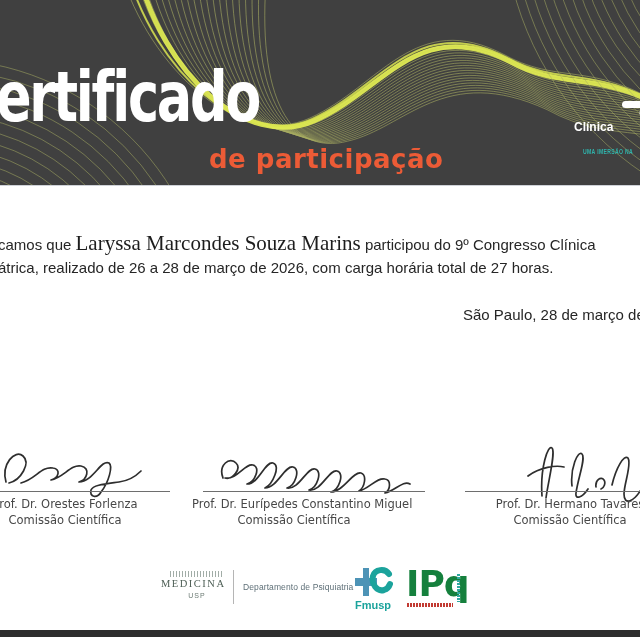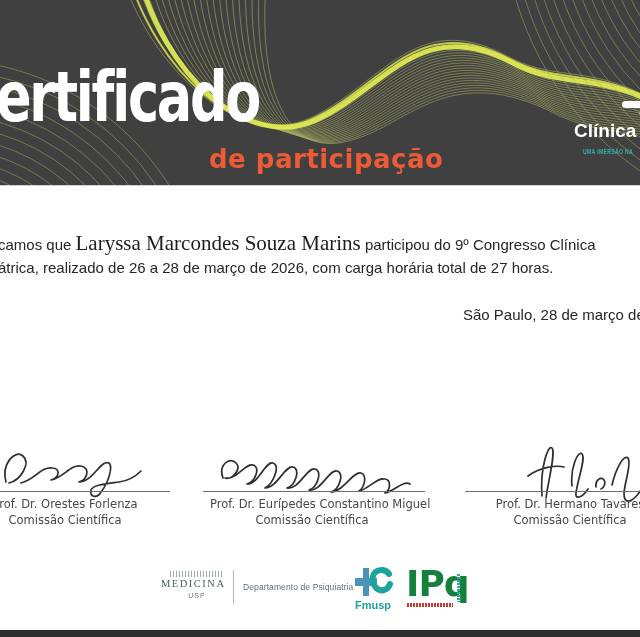--- a/index.html
+++ b/index.html
@@ -10,21 +10,21 @@
   .header{position:absolute;left:0;top:0;width:640px;height:185px;background:#404040;
           overflow:hidden;border-bottom:1px solid #cfd2d8;}
   .waves{position:absolute;left:0;top:0;}
   .title{position:absolute;left:-4px;top:62px;font-family:"DejaVu Sans",sans-serif;
          font-weight:bold;font-size:70px;line-height:1;color:#ffffff;letter-spacing:-3px;
          transform:scale(0.75,1);transform-origin:left top;white-space:nowrap;}
   .subtitle{position:absolute;left:209px;top:144px;font-family:"DejaVu Sans",sans-serif;
             font-weight:bold;font-size:26px;color:#ec5b36;letter-spacing:0.5px;white-space:nowrap;}
   .logo-dash{position:absolute;left:622px;top:101px;width:28px;height:7px;background:#ffffff;border-radius:4px;}
   .logo-line1{position:absolute;left:619px;top:104px;font-weight:bold;font-size:15px;color:#ffffff;white-space:nowrap;margin-left:20px;}
-  .logo-line2{position:absolute;left:574px;top:120px;font-weight:bold;font-size:19px;color:#ffffff;white-space:nowrap;}
+  .logo-line2{position:absolute;left:574px;top:120px;font-weight:bold;font-size:12px;color:#ffffff;white-space:nowrap;}
   .logo-tagline{position:absolute;left:583px;top:148px;font-size:8px;color:#2fb3ab;letter-spacing:0.5px;
                 transform:scale(0.64,0.8);transform-origin:left top;white-space:nowrap;font-weight:bold;}
 
   
   .stmt{position:absolute;white-space:nowrap;color:#262626;font-size:15px;}
   .stmt-line1{left:-2px;top:231px;}
   .stmt-line2{left:-2px;top:259px;}
   .participant{font-family:"Liberation Serif",serif;font-size:21px;color:#1d1d1d;}
   .dateline{position:absolute;left:463px;top:306px;font-size:15px;color:#262626;white-space:nowrap;}
 
@@ -32,21 +32,21 @@
   .sigline{position:absolute;top:491px;height:1px;background:#6e6e6e;}
   .sigline.s1{left:-20px;width:190px;}
   .sigline.s2{left:203px;width:222px;}
   .sigline.s3{left:465px;width:195px;}
   .sig-svg{position:absolute;overflow:visible;}
   .sig-svg path{fill:none;stroke:#2e2e2e;stroke-width:1.7;stroke-linecap:round;stroke-linejoin:round;}
   .sig-name,.sig-role{position:absolute;text-align:center;font-family:"DejaVu Sans",sans-serif;
                       font-size:11.5px;color:#474747;white-space:nowrap;}
   .sig-name{top:497px;}
   .sig-role{top:513px;}
-  .n1{left:-20px;width:170px;} .n2{left:210px;width:204px;} .n3{left:470px;width:200px;}
+  .n1{left:-20px;width:170px;} .n2{left:192px;width:204px;} .n3{left:470px;width:200px;}
 
   
   .med-ornament{position:absolute;left:170px;top:571px;width:54px;height:6px;
                 background:repeating-linear-gradient(90deg,#8a9891 0 1px,transparent 1px 3px);opacity:.8;}
   .med-text{position:absolute;left:161px;top:578px;width:72px;
             font-family:"Liberation Serif",serif;font-size:10.5px;letter-spacing:1.5px;color:#4f6057;}
   .med-usp{position:absolute;left:161px;top:592px;width:72px;text-align:center;
            font-size:7px;letter-spacing:1px;color:#6b7a73;}
   .foot-divider{position:absolute;left:233px;top:570px;width:1px;height:34px;background:#b5b5b5;}
   .dept{position:absolute;left:243px;top:582px;font-size:8.5px;color:#5f7078;white-space:nowrap;letter-spacing:0.1px;}

